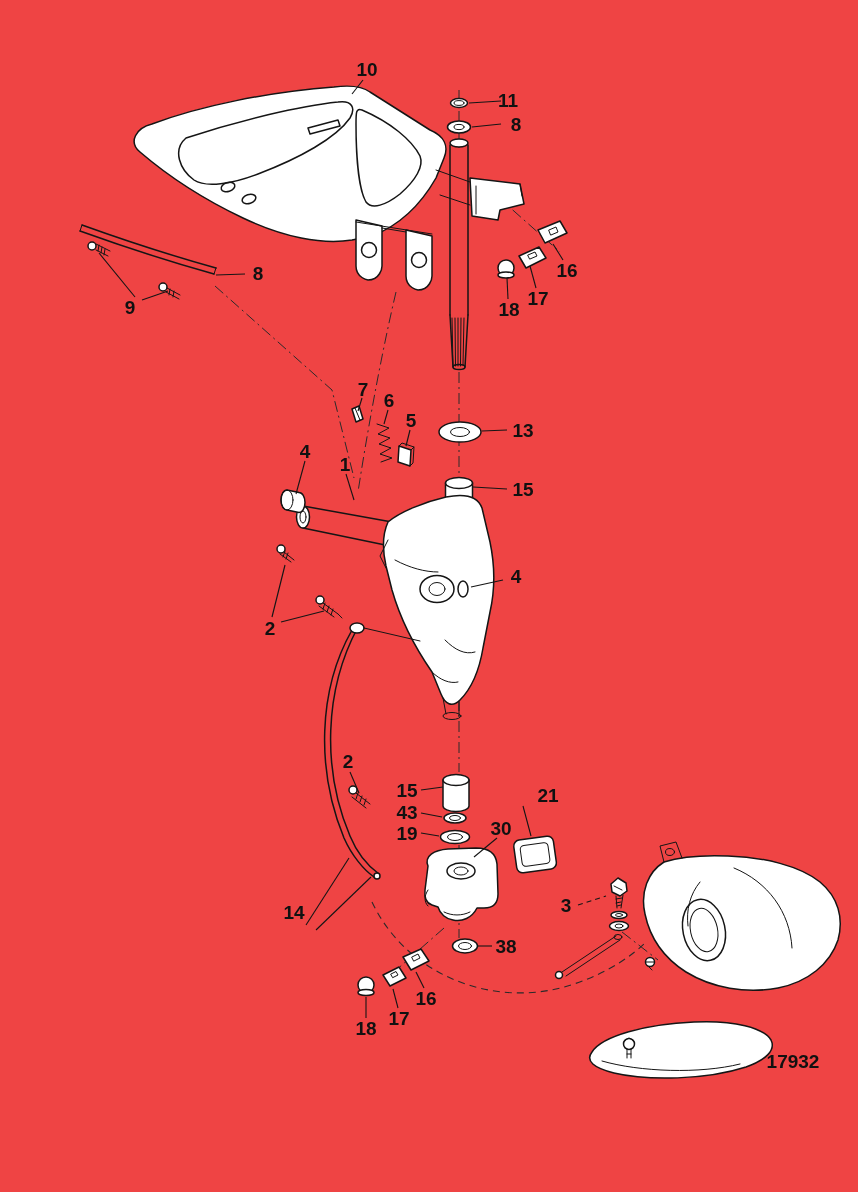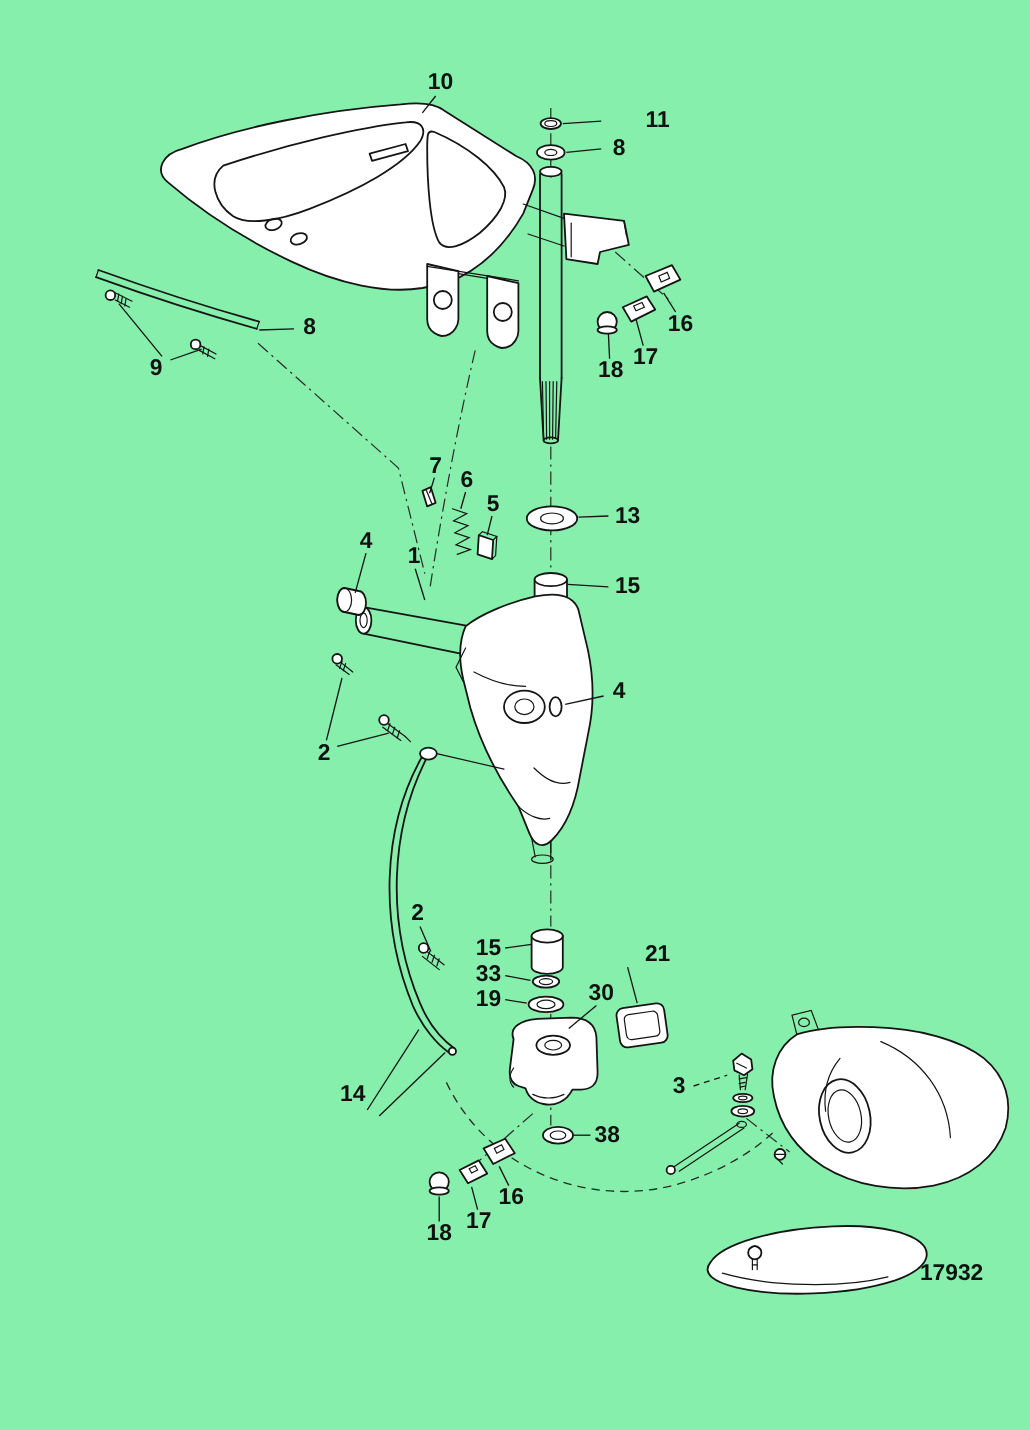--- a/index.html
+++ b/index.html
@@ -1,17 +1,17 @@
 <!DOCTYPE html>
 <html><head>
 <meta charset="utf-8">
 <style>
   html,body{margin:0;padding:0}
   body{background:#ffffff;font-family:"Liberation Sans",sans-serif}
-  .canvas{position:relative;width:858px;height:1192px;background:#86efac;overflow:hidden}
+  .canvas{position:relative;width:858px;height:1192px;background:#ef4444;overflow:hidden}
   svg.art{position:absolute;left:0;top:0}
   .callout{
     position:absolute;transform:translate(-50%,-50%);
     font-weight:bold;font-size:19px;line-height:1;color:#111111;
     user-select:none;white-space:nowrap;
   }
   .drawing-number{
     position:absolute;transform:translate(-50%,-50%);
     font-weight:bold;font-size:19px;color:#111111;white-space:nowrap;text-align:right;
   }
@@ -275,39 +275,39 @@
       <path class="ldr" d="M 492 946 L 477 946"></path>
       <path class="ldr" d="M 306 925 L 349 858"></path>
       <path class="ldr" d="M 316 930 L 371 877"></path>
       <path class="ldr" d="M 424 988 L 416 972"></path>
       <path class="ldr" d="M 398 1008 L 393 989"></path>
       <path class="ldr" d="M 366 1018 L 366 997"></path>
     </g>
   </svg>
 
   <span class="callout" style="left:367px;top:69px">10</span>
-  <span class="callout" style="left:548px;top:100px">11</span>
+  <span class="callout" style="left:508px;top:100px">11</span>
   <span class="callout" style="left:516px;top:124px">8</span>
   <span class="callout" style="left:258px;top:273px">8</span>
   <span class="callout" style="left:130px;top:307px">9</span>
   <span class="callout" style="left:567px;top:270px">16</span>
   <span class="callout" style="left:538px;top:298px">17</span>
   <span class="callout" style="left:509px;top:309px">18</span>
   <span class="callout" style="left:363px;top:389px">7</span>
   <span class="callout" style="left:389px;top:400px">6</span>
   <span class="callout" style="left:411px;top:420px">5</span>
   <span class="callout" style="left:523px;top:430px">13</span>
   <span class="callout" style="left:305px;top:451px">4</span>
   <span class="callout" style="left:345px;top:464px">1</span>
   <span class="callout" style="left:523px;top:489px">15</span>
   <span class="callout" style="left:516px;top:576px">4</span>
   <span class="callout" style="left:270px;top:628px">2</span>
   <span class="callout" style="left:348px;top:761px">2</span>
   <span class="callout" style="left:407px;top:790px">15</span>
-  <span class="callout" style="left:407px;top:812px">33</span>
+  <span class="callout" style="left:407px;top:812px">43</span>
   <span class="callout" style="left:407px;top:833px">19</span>
   <span class="callout" style="left:548px;top:795px">21</span>
   <span class="callout" style="left:501px;top:828px">30</span>
   <span class="callout" style="left:566px;top:905px">3</span>
   <span class="callout" style="left:506px;top:946px">38</span>
   <span class="callout" style="left:294px;top:912px">14</span>
   <span class="callout" style="left:426px;top:998px">16</span>
   <span class="callout" style="left:399px;top:1018px">17</span>
   <span class="callout" style="left:366px;top:1028px">18</span>
 

